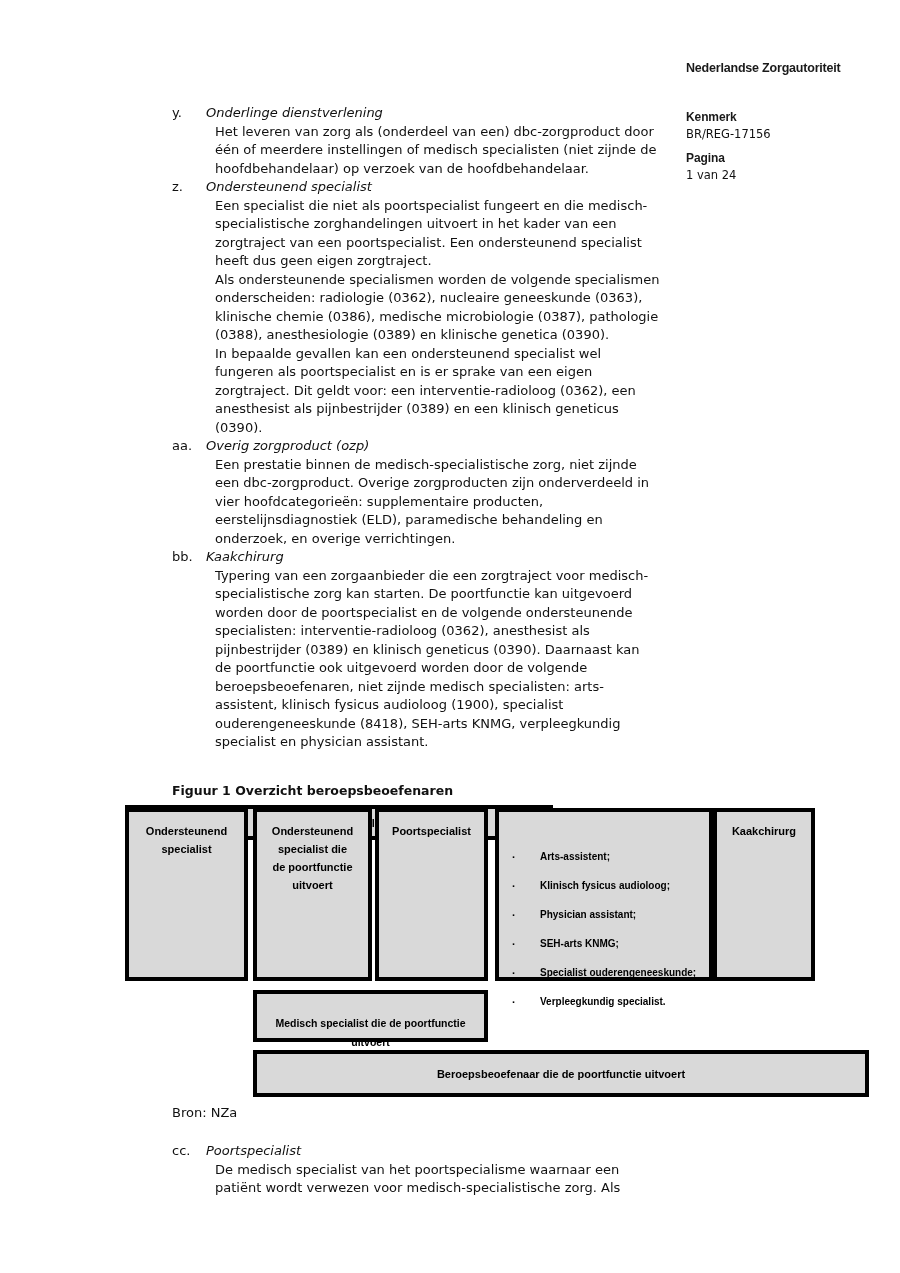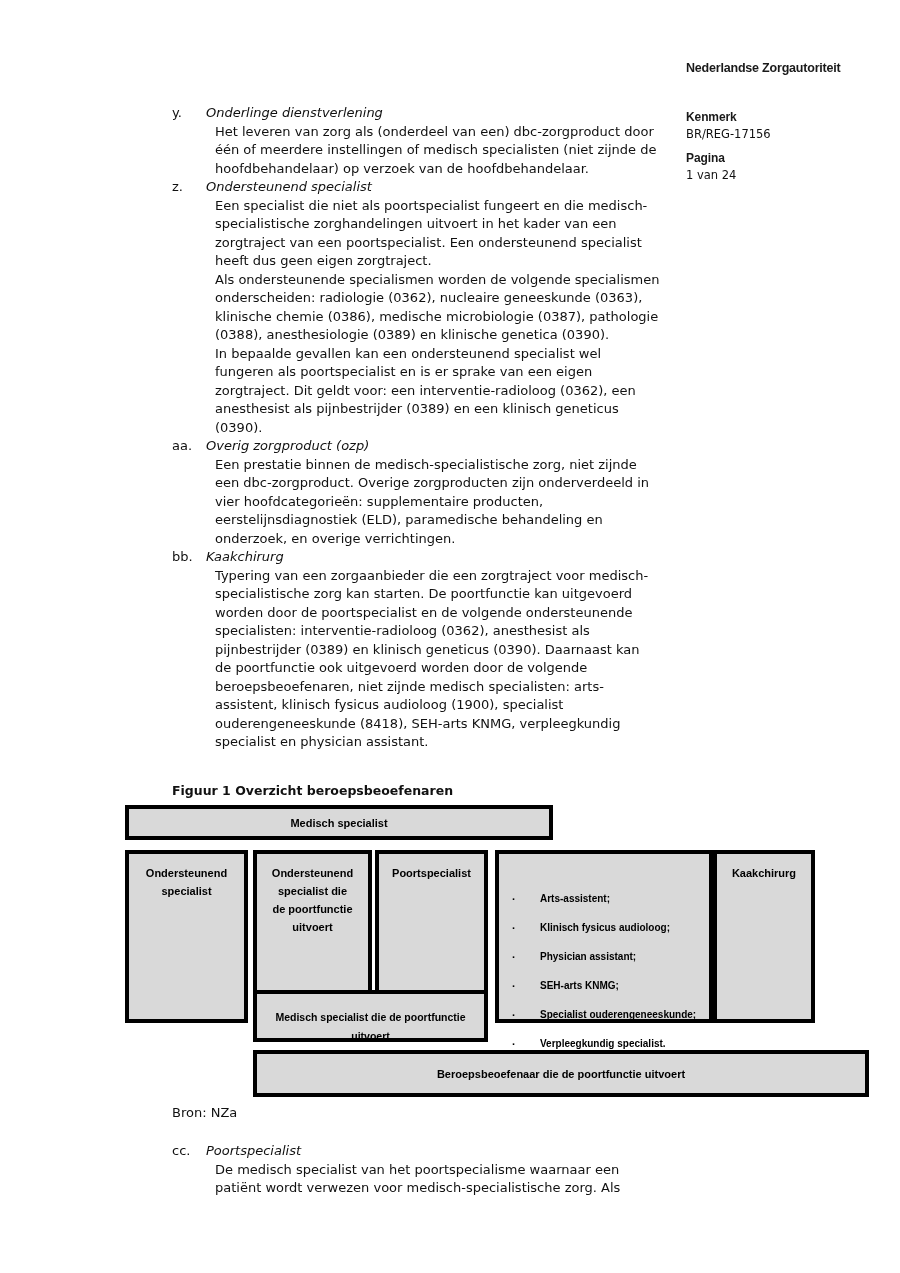--- a/index.html
+++ b/index.html
@@ -49,29 +49,29 @@
     background: #d9d9d9;
     border: 4px solid #000;
     box-sizing: border-box;
     font-family: "Liberation Sans", sans-serif;
     font-weight: bold; font-size: 11px; line-height: 18px;
     text-align: center; color: #000;
     white-space: pre-line;
   }
   .fb-ms   { left: 125px; top: 805px; width: 428px; height: 35px;
              display: flex; align-items: center; justify-content: center; }
-  .row2    { top: 850px; height: 173px; padding-top: 10px; }
+  .row2    { top: 808px; height: 173px; padding-top: 10px; }
   .fb-os   { left: 125px; width: 123px; }
   .fb-osp  { left: 253px; width: 119px; }
   .fb-ps   { left: 375px; width: 113px; }
   .fb-list { left: 495px; width: 218px; text-align: left;
              padding: 9px 4px 0 10px; font-size: 10px; line-height: 14.5px; }
   .fb-kc   { left: 713px; width: 102px; }
   .fb-msp  { left: 253px; top: 990px; width: 235px; height: 52px;
-             padding-top: 14px; font-size: 10.5px; line-height: 19px; }
+             padding-top: 20px; font-size: 10.5px; line-height: 19px; }
   .fb-bb   { left: 253px; top: 1050px; width: 616px; height: 47px;
              display: flex; align-items: center; justify-content: center; font-size: 11px; }
 
   .fb-list ul { list-style: none; margin: 0; padding: 0; }
   .fb-list li { display: flex; }
   .fb-list .dot { width: 28px; flex: none; padding-left: 3px; font-size: 11px; }
   .fb-list .txt { flex: 1; }
 
   .fig-source { position: absolute; left: 172px; top: 1105px; font-size: 13px; }
 </style>

